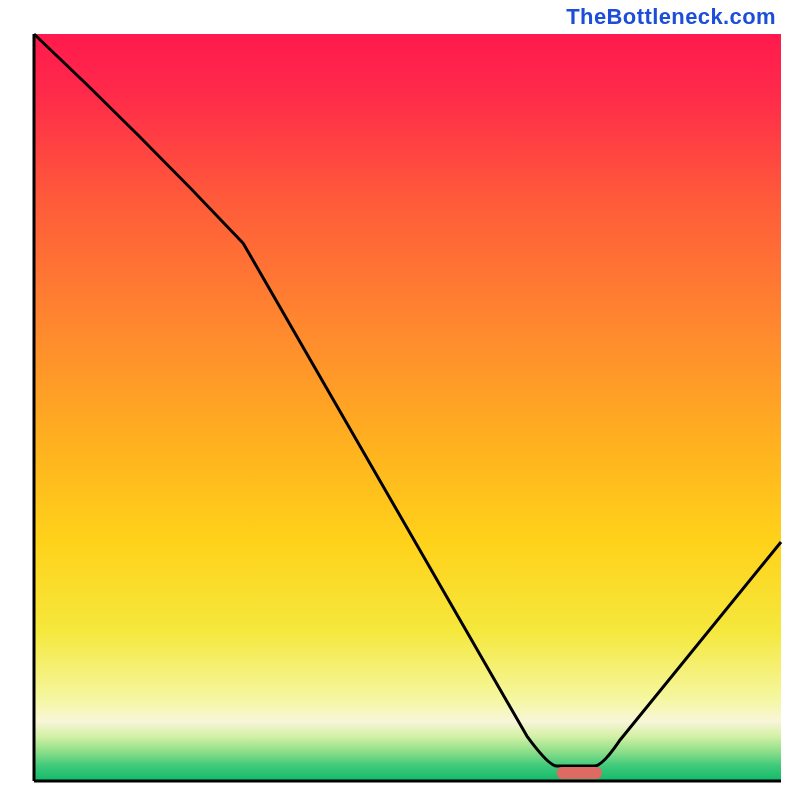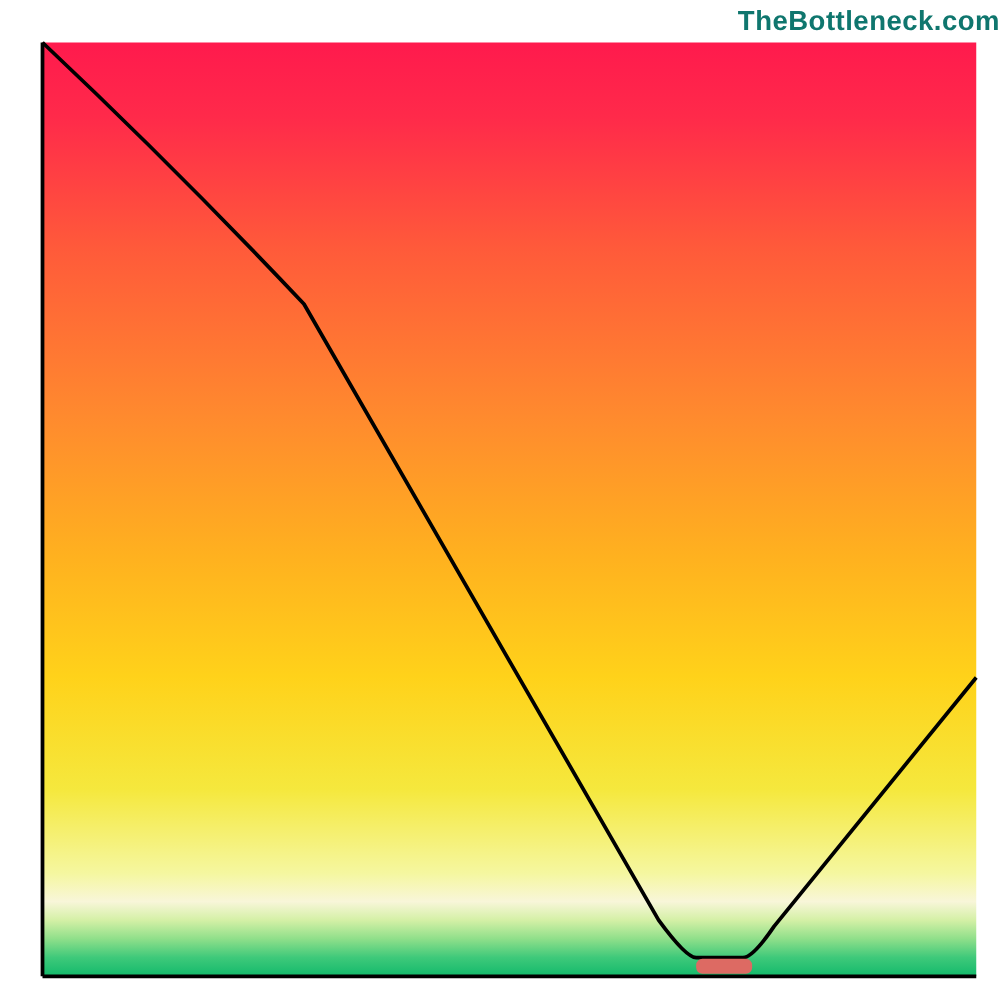--- a/index.html
+++ b/index.html
@@ -12,24 +12,24 @@
     font-family: Arial, Helvetica, sans-serif;
   }
   .wrap {
     position: relative;
     width: 800px;
     height: 800px;
   }
   .watermark {
     position: absolute;
     top: 4px;
-    right: 0;
+    right: 24px;
     font-size: 22px;
     font-weight: 600;
-    color: #0f766e;
+    color: #1d4ed8;
     letter-spacing: 0.4px;
     user-select: none;
   }
   svg.chart {
     position: absolute;
     left: 0;
     top: 0;
   }
 </style>
 </head>

